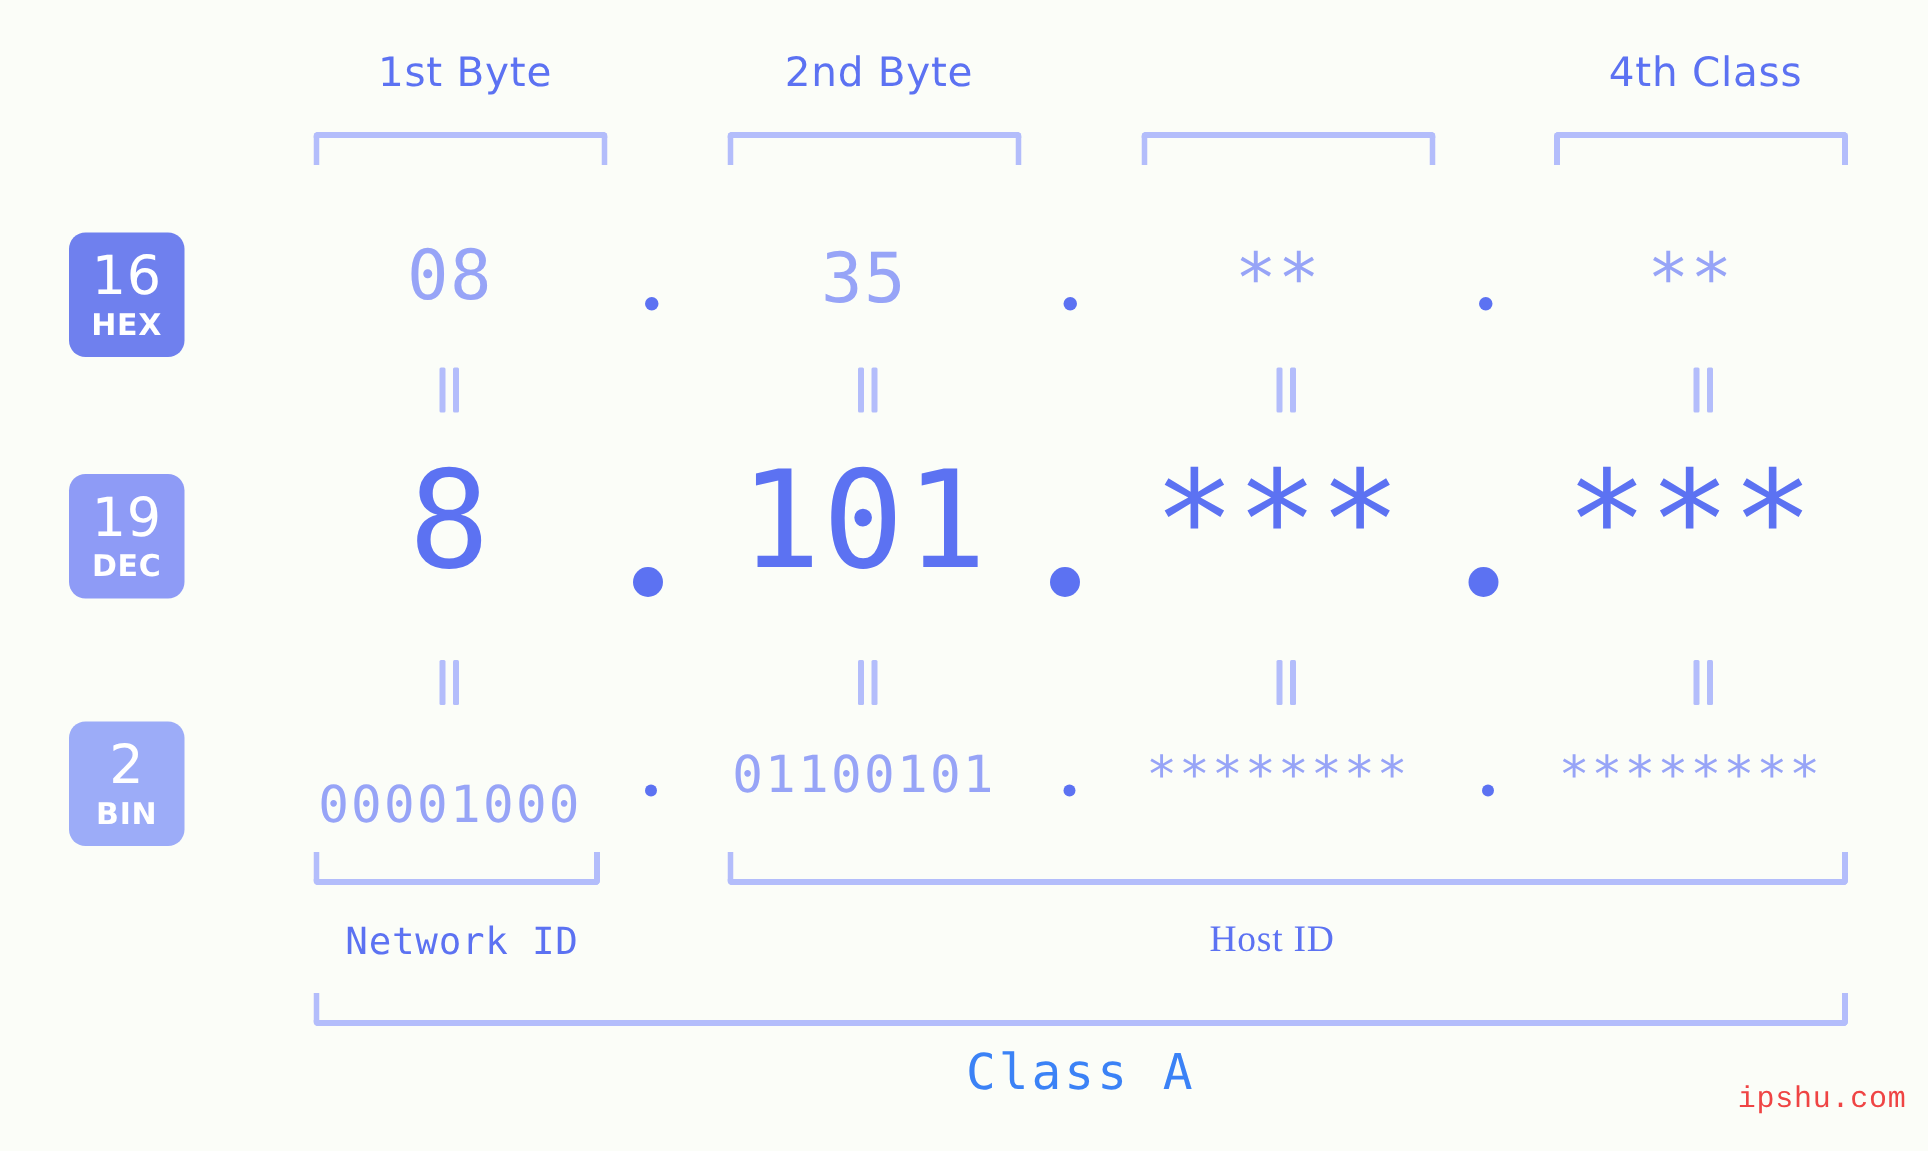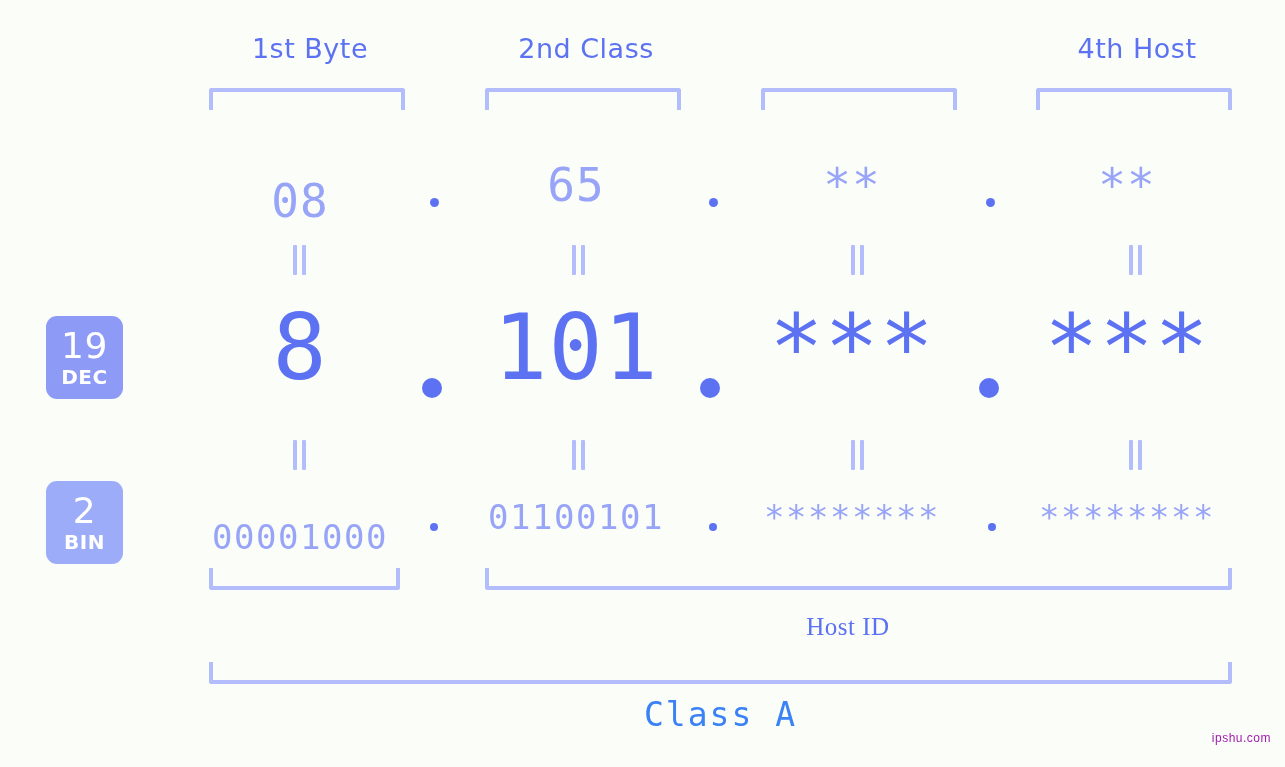--- a/index.html
+++ b/index.html
@@ -145,43 +145,47 @@
     color: #3b82f6;
     white-space: nowrap;
     letter-spacing: 2px;
   }
 
   
   .watermark {
     position: absolute;
     right: 14px;
     bottom: 22px;
-    font-family: Liberation Sans, sans-serif;
-    font-size: 12px;
-    color: #a21caf;
+    font-family: Liberation Mono, monospace;
+    font-size: 20px;
+    color: #ef4444;
     letter-spacing: 0.5px;
   }
 </style>
 </head>
 <body>
 
 <div id="stage">
 
   <div class="byte-head" style="left:180px;">1st Byte</div>
-  <div class="byte-head" style="left:456px;">2nd Class</div>
-  <div class="byte-head" style="left:1007px;">4th Host</div>
+  <div class="byte-head" style="left:456px;">2nd Byte</div>
+  <div class="byte-head" style="left:1007px;">4th Class</div>
 
   <div class="bracket down" style="left:209px;  top:88px; width:196px;"></div>
   <div class="bracket down" style="left:485px;  top:88px; width:196px;"></div>
   <div class="bracket down" style="left:761px;  top:88px; width:196px;"></div>
   <div class="bracket down" style="left:1036px; top:88px; width:196px;"></div>
 
+  <div class="badge" style="top:155px; background:#6f80ee;">
+    <span class="num">16</span>
+    <span class="nm">HEX</span>
+  </div>
   <div class="row-hex">
-    <div class="cell" style="left:170px;  top:174px; width:260px;">08</div>
-    <div class="cell" style="left:446px;  top:158px; width:260px;">65</div>
+    <div class="cell" style="left:170px;  top:156px; width:260px;">08</div>
+    <div class="cell" style="left:446px;  top:158px; width:260px;">35</div>
     <div class="cell" style="left:722px;  top:158px; width:260px;">**</div>
     <div class="cell" style="left:997px;  top:158px; width:260px;">**</div>
 
     <div class="dot small" style="left:430px; top:198px;"></div>
     <div class="dot small" style="left:709px; top:198px;"></div>
     <div class="dot small" style="left:986px; top:198px;"></div>
   </div>
 
   <div class="eq" style="left:293px;  top:245px;">
       <span class="a"></span>
@@ -243,20 +247,21 @@
     <div class="cell" style="left:997px; top:497px; width:260px;">********</div>
 
     <div class="dot bin" style="left:430px; top:523px;"></div>
     <div class="dot bin" style="left:709px; top:523px;"></div>
     <div class="dot bin" style="left:988px; top:523px;"></div>
   </div>
 
   <div class="bracket up" style="left:209px; top:568px; width:191px;"></div>
   <div class="bracket up" style="left:485px; top:568px; width:747px;"></div>
 
+  <div class="caption" style="left:178px; top:613px; width:260px;">Network ID</div>
   <div class="caption" style="left:718px; top:613px; width:260px;font-family:Liberation Serif, serif;">Host ID</div>
 
   <div class="bracket up" style="left:209px; top:662px; width:1023px;"></div>
   <div class="class-caption" style="left:209px; top:695px; width:1023px;">Class A</div>
 
   <div class="watermark">ipshu.com</div>
 
 </div>
 
 </body></html>

